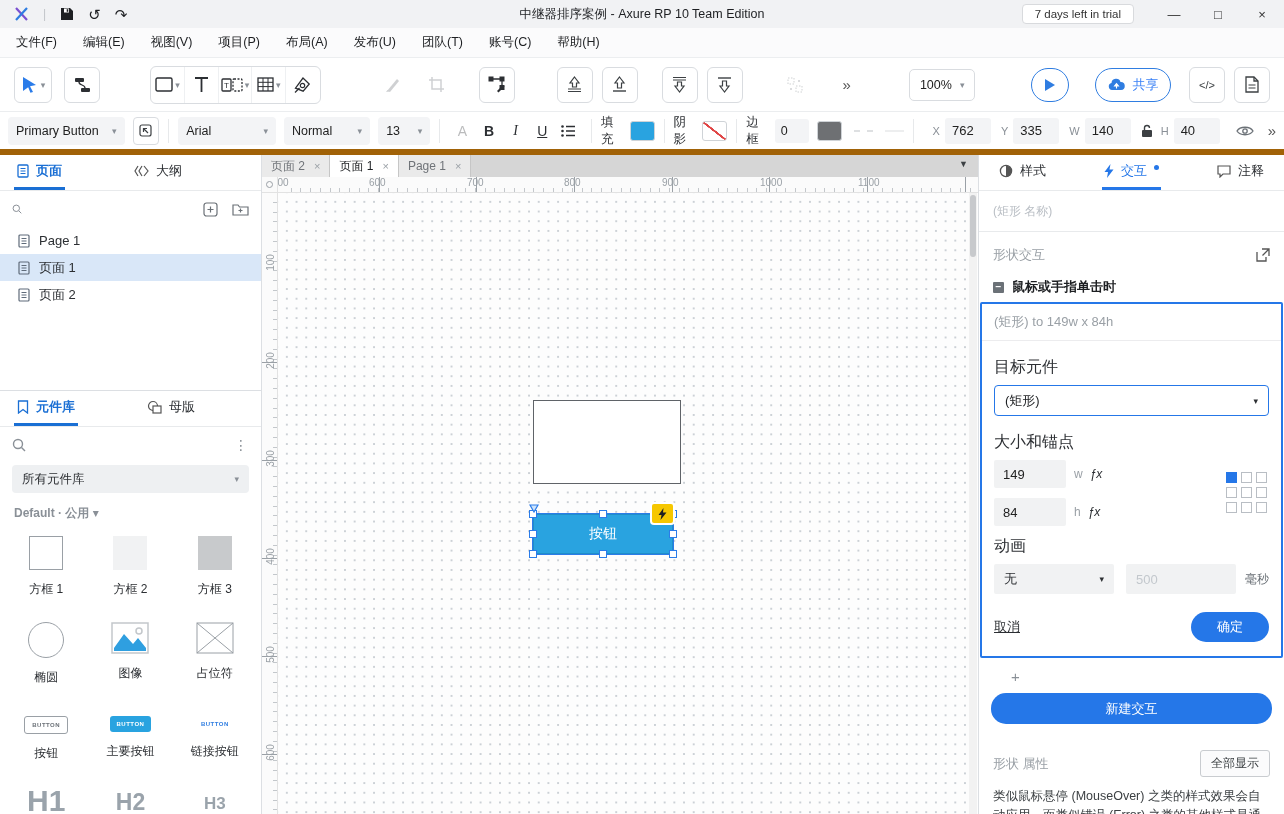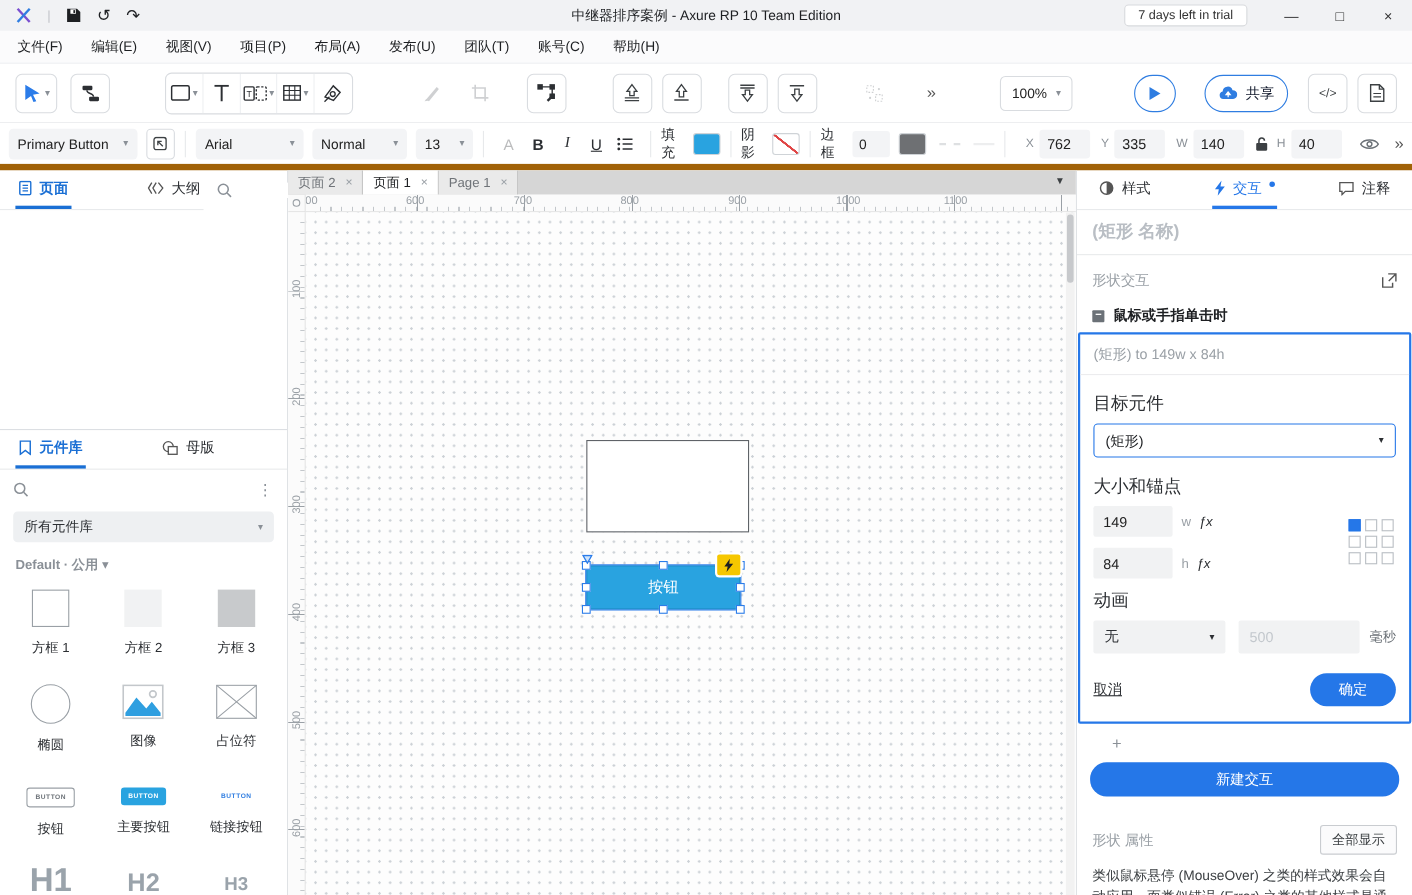--- a/index.html
+++ b/index.html
@@ -30,21 +30,21 @@
   .tool-btn.boxed { border-color:#d9dce0; }
   .chev { font-size:9px; color:#8a9097; }
   .seg { display:flex; border:1px solid #d9dce0; border-radius:6px; overflow:hidden; height:38px; }
   .seg-item { width:41px; display:flex; align-items:center; justify-content:center; gap:2px; border-right:1px solid #eef0f2; }
   .seg-item:last-child { border-right:none; }
   .dim { opacity:.32; }
   .more-glyph { font-size:15px; color:#555; }
   .zoom-select { height:32px; border:1px solid #d9dce0; border-radius:5px; display:flex; align-items:center; gap:8px; padding:0 10px; font-size:12.5px; }
   .pill { height:34px; border:1.5px solid #2f7de1; border-radius:17px; display:flex; align-items:center; justify-content:center; gap:8px; }
   .play-pill { width:46px; }
-  .share-pill { width:92px; color:#0f172a; font-size:13px;justify-content:center; }
+  .share-pill { width:92px; color:#3b82f6; font-size:13px;justify-content:center; }
   .play-tri { width:0; height:0; border-left:10px solid #2f7de1; border-top:6px solid transparent; border-bottom:6px solid transparent; }
 
   
   .formatbar { height:43px; background:#fff; border-bottom:6px solid #a16207; display:flex; align-items:center; padding:0 8px; flex:none; font-size:12.5px; }
   .fmt-select { height:28px; background:#f3f4f6; border-radius:4px; display:flex; align-items:center; justify-content:space-between; padding:0 8px; gap:6px; }
   .vsep { width:1px; height:24px; background:#e7e9eb; margin:0 9px; flex:none; }
   .fmt-icon-btn { width:28px; height:28px; display:flex; align-items:center; justify-content:center; border-radius:4px; }
   .txt-glyph { font-size:14px; color:#2c2f33; }
   .swatch { width:26px; height:20px; border:1px solid #cfd3d7; border-radius:3px; }
   .fmt-label { color:#2c2f33; margin-right:5px; }
@@ -58,21 +58,21 @@
 
   
   .sidebar { width:262px; flex:none; border-right:1px solid #dcdfe3; display:flex; flex-direction:column; background:#fff; }
   .panel-tabs { height:36px; display:flex; align-items:stretch; border-bottom:1px solid #e8eaec; flex:none; }
   .panel-tab { display:flex; align-items:center; gap:7px; padding:0 3px; margin-left:14px; font-size:13px; color:#2c2f33; border-bottom:3px solid transparent; }
   .panel-tab.second { margin-left:66px; }
   .panel-tab.active { color:#1a6fd4; border-bottom-color:#1a6fd4; font-weight:bold; }
   .search-row { height:36px; display:flex; align-items:center; padding:0 12px; gap:10px; flex:none; }
   .search-row input { border:none; flex:1; font-size:12.5px; }
   .icon-sp { margin-left:auto; display:flex; gap:14px; align-items:center; }
-  .pages-panel { height:235px; flex:none; display:flex; flex-direction:row; }
+  .pages-panel { height:235px; flex:none; display:flex; flex-direction:column; }
   .page-list { flex:1; overflow:hidden; }
   .page-row { height:27px; display:flex; align-items:center; gap:9px; padding-left:18px; font-size:13px; color:#2c2f33; }
   .page-row.selected { background:#d9e7f8; }
   .lib-panel { flex:1; display:flex; flex-direction:column; border-top:1px solid #dcdfe3; min-height:0; }
   .kebab { color:#8a9097; font-size:14px; letter-spacing:1px; }
   .lib-select { margin:2px 12px 6px; height:28px; background:#eef0f2; border-radius:4px; display:flex; align-items:center; justify-content:space-between; padding:0 10px; font-size:12.5px; color:#2c2f33; flex:none; }
   .lib-group { padding:6px 14px 0; font-size:12px; font-weight:bold; color:#8a9097; display:flex; align-items:center; gap:6px; flex:none; }
   .widget-grid { display:grid; grid-template-columns:1fr 1fr 1fr; row-gap:24px; padding:14px 4px 0; justify-items:center; }
   .widget { display:flex; flex-direction:column; align-items:center; gap:11px; }
   .widget-label { font-size:12px; color:#2c2f33; }
@@ -121,21 +121,21 @@
   .cv-scroll { position:absolute; right:1px; top:0; width:8px; height:100%; background:#f2f2f2; }
   .cv-scroll .thumb { position:absolute; top:2px; left:1px; width:6px; height:62px; background:#c7c9cc; border-radius:3px; }
 
   
   .inspector { width:306px; flex:none; border-left:1px solid #dcdfe3; display:flex; flex-direction:column; background:#fff; overflow:hidden; }
   .insp-tabs { height:36px; display:flex; align-items:stretch; justify-content:space-between; padding:0 18px; border-bottom:1px solid #e8eaec; flex:none; }
   .insp-tab { display:flex; align-items:center; gap:7px; font-size:13px; color:#2c2f33; border-bottom:3px solid transparent; padding:0 2px; }
   .insp-tab.active { color:#2577e8; border-bottom-color:#2577e8; }
   .blue-dot { width:5px; height:5px; background:#2577e8; border-radius:50%; margin-top:-8px; }
   .name-row { height:41px; border-bottom:1px solid #e8eaec; display:flex; align-items:center; padding:0 14px; flex:none; }
-  .name-row input { border:none; width:100%; font-size:16px; color:#0369a1;font-weight:bold; }
+  .name-row input { border:none; width:100%; font-size:12px; color:#0369a1; }
   .name-row input::placeholder { color:#b9bec4; }
   .sect-row { display:flex; align-items:center; justify-content:space-between; padding:14px 14px 6px; color:#9aa0a6; font-size:13px; }
   .event-row { display:flex; align-items:center; gap:8px; padding:8px 14px 2px; font-size:13px; font-weight:bold; color:#1d1f22; }
   .collapse-box { width:11px; height:11px; background:#6b7177; color:#fff; font-size:10px; line-height:9px; text-align:center; border-radius:1px; flex:none; }
   .action-row { display:flex; align-items:center; justify-content:space-between; padding:6px 12px 0 33px; font-size:13px; font-weight:bold; color:#1d1f22; }
   .add-target-btn { font-size:12px; font-weight:normal; color:#3c4043; background:#f4f4f5; border:1px solid #cfd3d7; border-radius:3px; padding:3px 9px; position:relative; z-index:2; margin-bottom:-6px; }
   .case-editor { border:2px solid #2577e8; border-radius:2px; margin:4px 1px 0; flex:none; }
   .case-summary { padding:9px 12px; font-size:13px; color:#9aa0a6; border-bottom:1px solid #ececee; }
   .case-body { padding:4px 12px 14px; }
   .fld-label { font-size:16px; color:#2c2f33; margin:12px 0 7px; }

